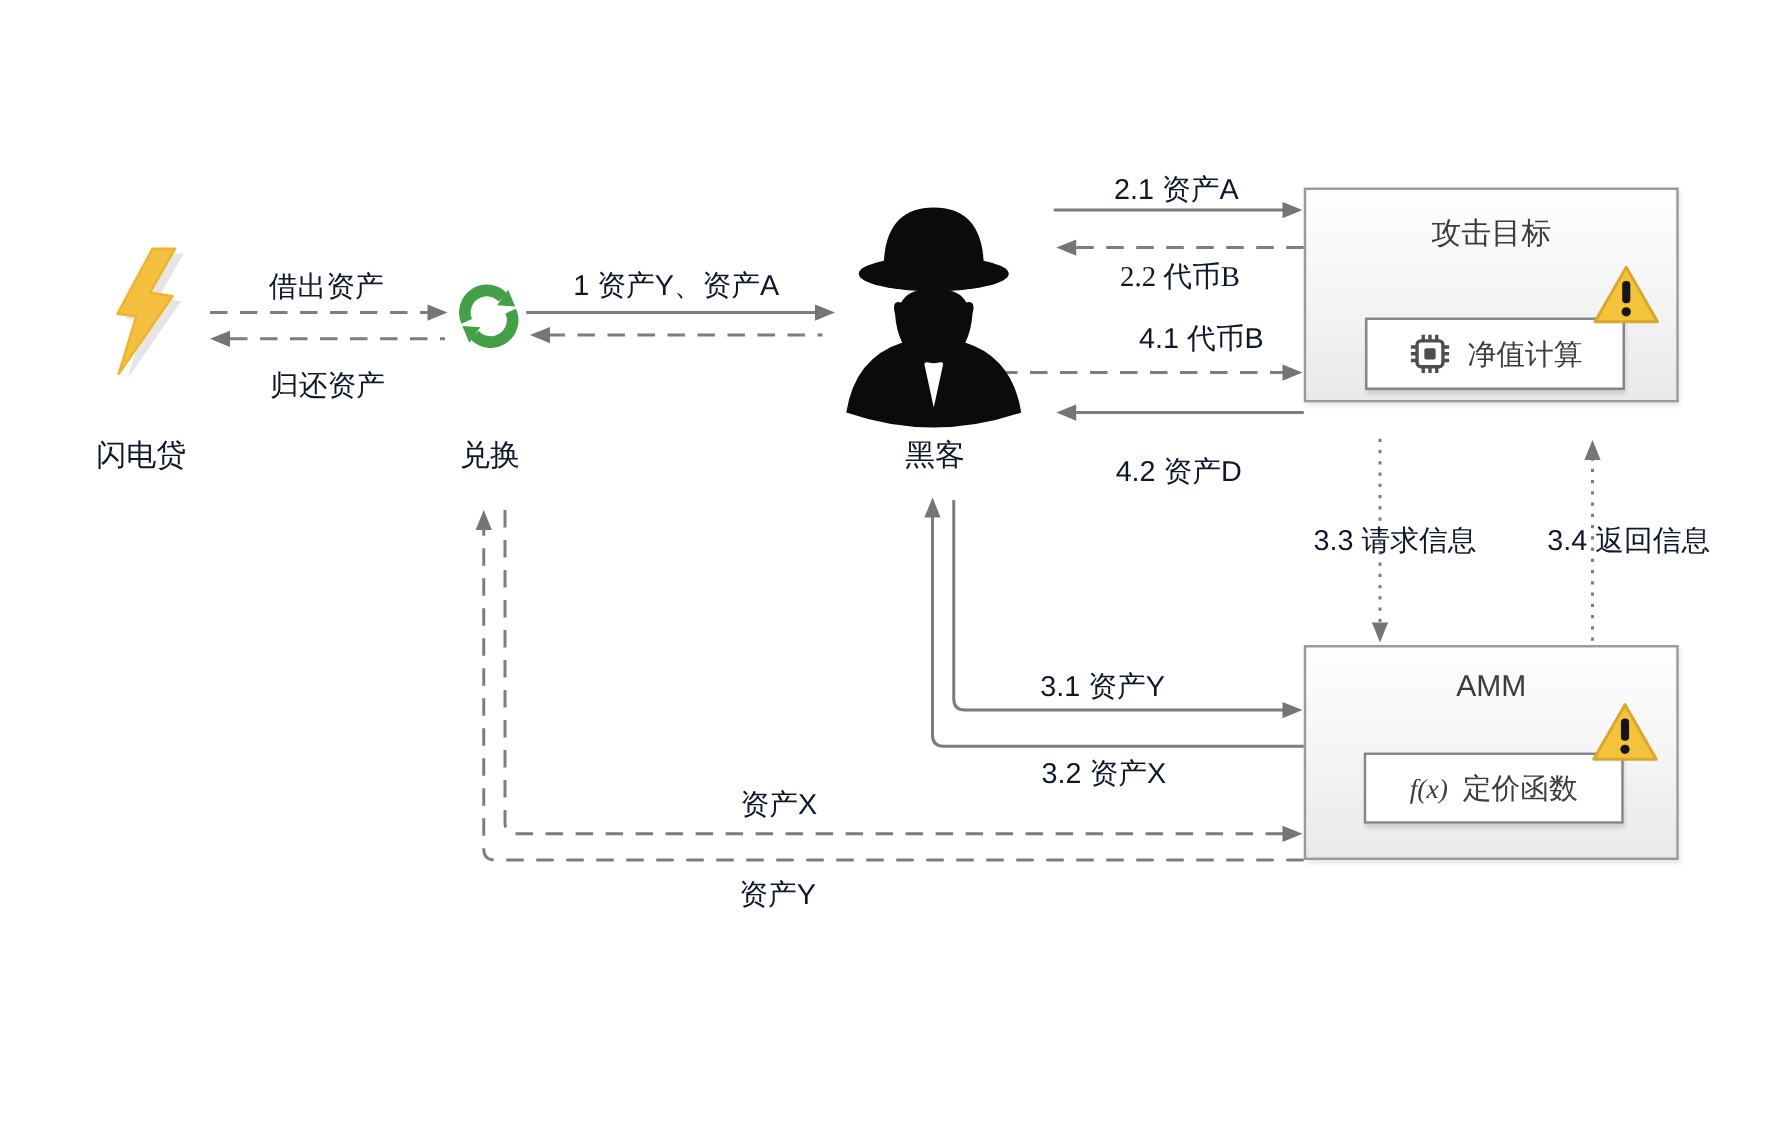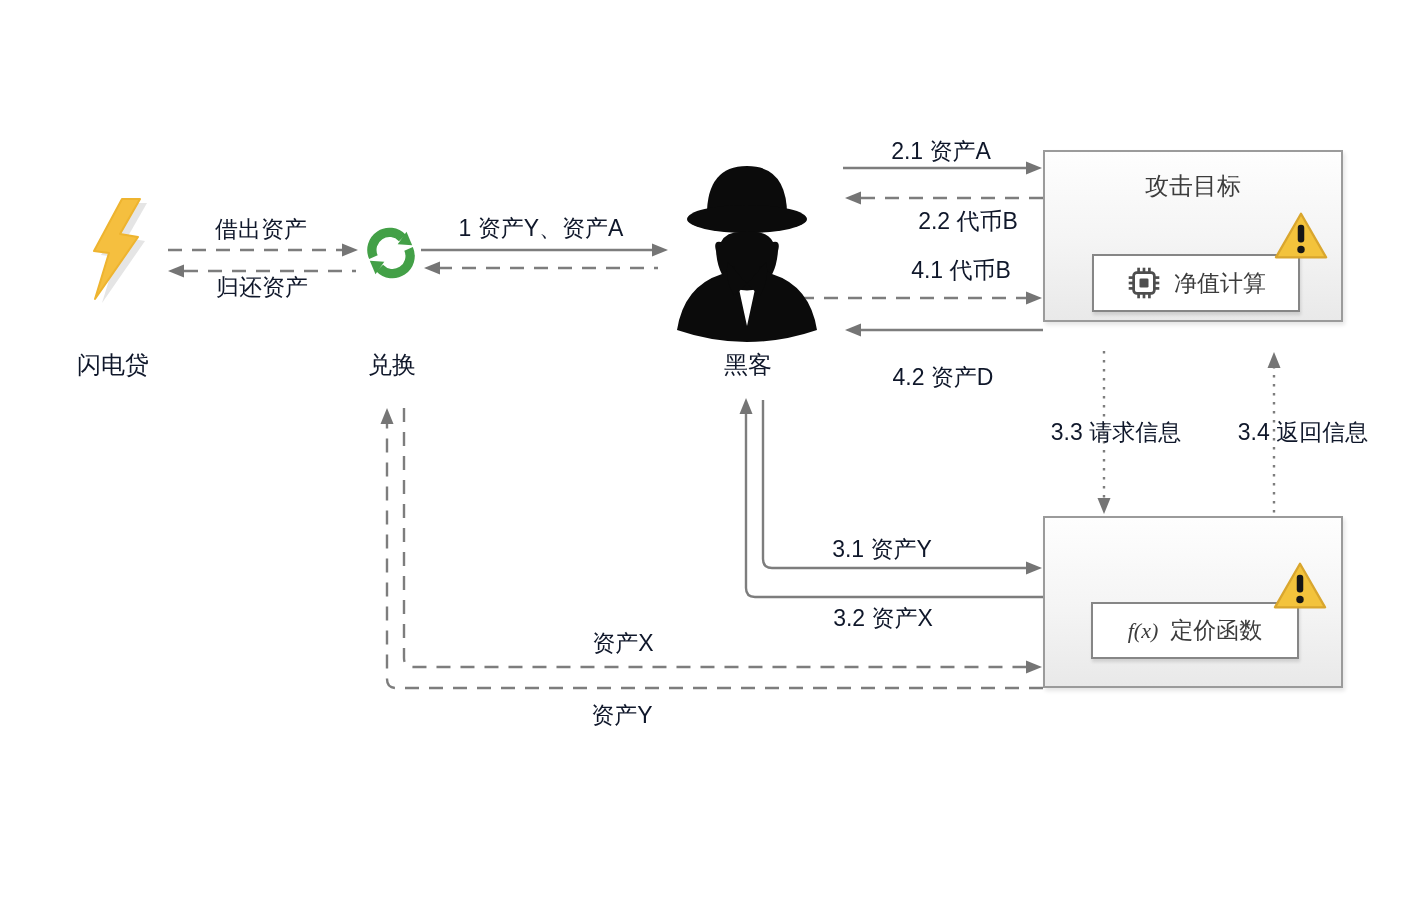--- a/index.html
+++ b/index.html
@@ -152,42 +152,43 @@
   <div class="warn" style="left:228px;top:58px;">
     <svg width="56" height="52" viewBox="0 0 60 56">
       <polygon points="30,4 57,51 3,51" fill="#f3c33c" stroke="#d9a62e" stroke-width="2.5" stroke-linejoin="round"></polygon>
       <rect x="26.5" y="16" width="7" height="19" rx="3.2" fill="#161616"></rect>
       <circle cx="30" cy="42.5" r="4" fill="#161616"></circle>
     </svg>
   </div>
 </div>
 
 <div class="bigbox" style="left:1043px;top:516px;">
+  <div class="title">AMM</div>
   <div class="modbox" style="left:46px;top:84px;width:208px;height:57px;">
     <span class="fx">f(x)</span>
     <span class="modtext">定价函数</span>
   </div>
   <div class="warn" style="left:227px;top:42px;">
     <svg width="56" height="52" viewBox="0 0 60 56">
       <polygon points="30,4 57,51 3,51" fill="#f3c33c" stroke="#d9a62e" stroke-width="2.5" stroke-linejoin="round"></polygon>
       <rect x="26.5" y="16" width="7" height="19" rx="3.2" fill="#161616"></rect>
       <circle cx="30" cy="42.5" r="4" fill="#161616"></circle>
     </svg>
   </div>
 </div>
 
 <div class="lbl node-lbl" style="left:113px;top:351px;">闪电贷</div>
 <div class="lbl node-lbl" style="left:392px;top:351px;">兑换</div>
 <div class="lbl node-lbl" style="left:748px;top:351px;">黑客</div>
 
 <div class="lbl" style="left:261px;top:216px;">借出资产</div>
-<div class="lbl" style="left:262px;top:274px;">归还资产</div>
+<div class="lbl" style="left:262px;top:295px;">归还资产</div>
 <div class="lbl" style="left:541px;top:215px;">1 资产Y、资产A</div>
 <div class="lbl" style="left:941px;top:138px;">2.1 资产A</div>
-<div class="lbl" style="left:968px;top:208px;">2.2 代币B</div>
+<div class="lbl" style="left:944px;top:208px;font-family:Liberation Serif, serif;">2.2 代币B</div>
 <div class="lbl" style="left:941px;top:257px;margin-left:20px;">4.1 代币B</div>
 <div class="lbl" style="left:943px;top:348px;margin-top:16px;">4.2 资产D</div>
 <div class="lbl" style="left:1116px;top:419px;">3.3 请求信息</div>
 <div class="lbl" style="left:1303px;top:419px;">3.4 返回信息</div>
 <div class="lbl" style="left:882px;top:536px;">3.1 资产Y</div>
 <div class="lbl" style="left:883px;top:605px;">3.2 资产X</div>
 <div class="lbl" style="left:623px;top:630px;">资产X</div>
 <div class="lbl" style="left:622px;top:702px;">资产Y</div>
 
 </body></html>

